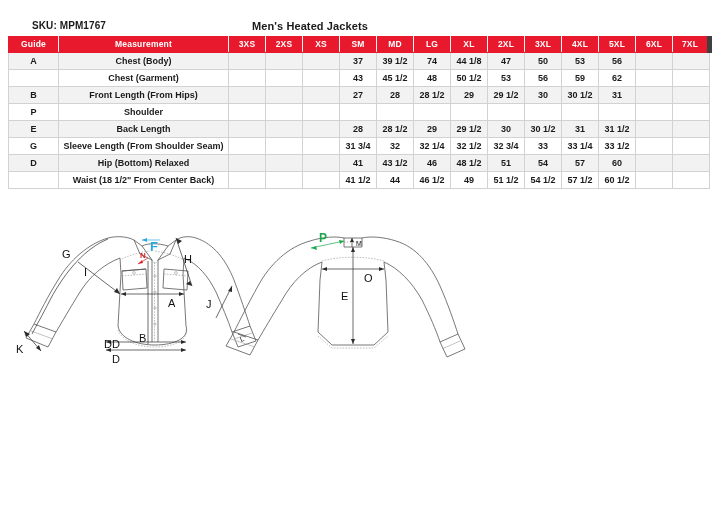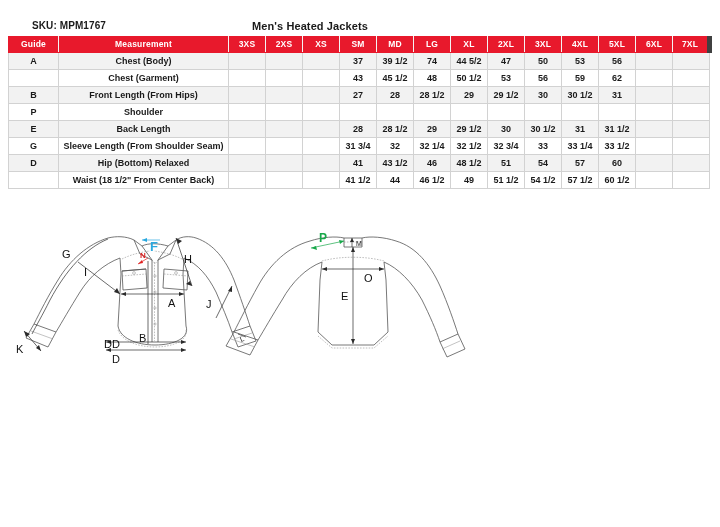--- a/index.html
+++ b/index.html
@@ -136,21 +136,21 @@
       <tbody id="tbody">
           <tr class="odd">
             <td class="guide">A</td>
             <td class="meas">Chest (Body)</td>
             <td></td>
             <td></td>
             <td></td>
             <td>37</td>
             <td>39 1/2</td>
             <td>74</td>
-            <td>44 5/2</td>
+            <td>44 1/8</td>
             <td>47</td>
             <td>50</td>
             <td>53</td>
             <td>56</td>
             <td></td>
             <td></td>
           </tr>
           <tr class="even">
             <td class="guide"></td>
             <td class="meas">Chest (Garment)</td>

